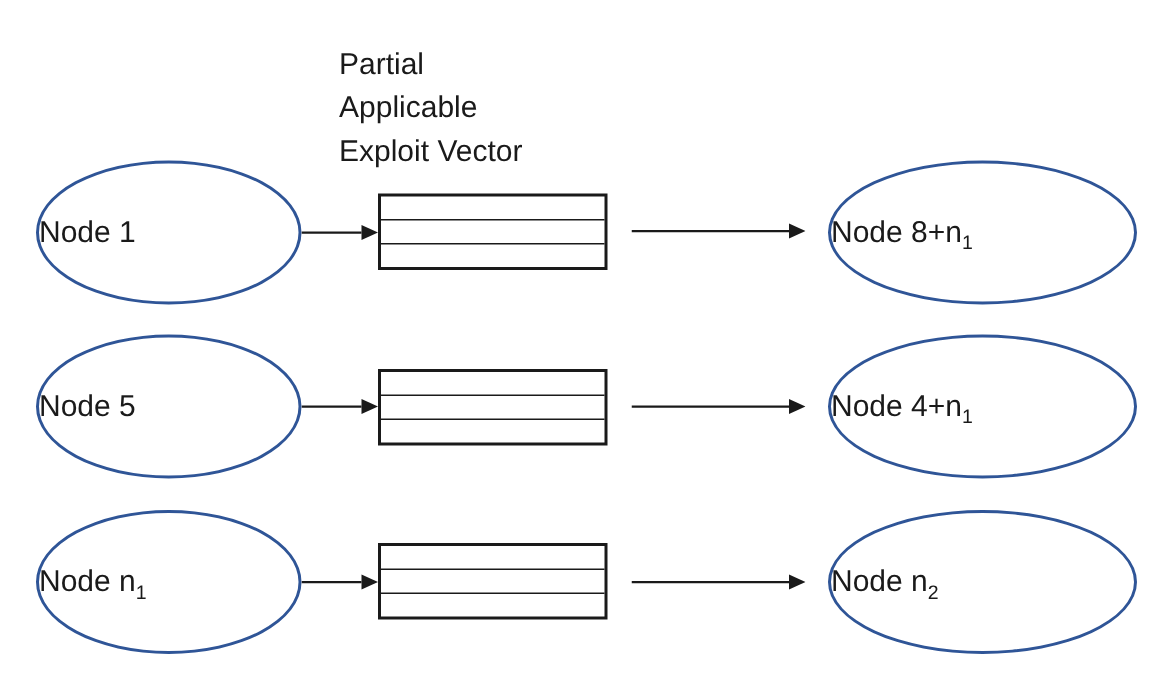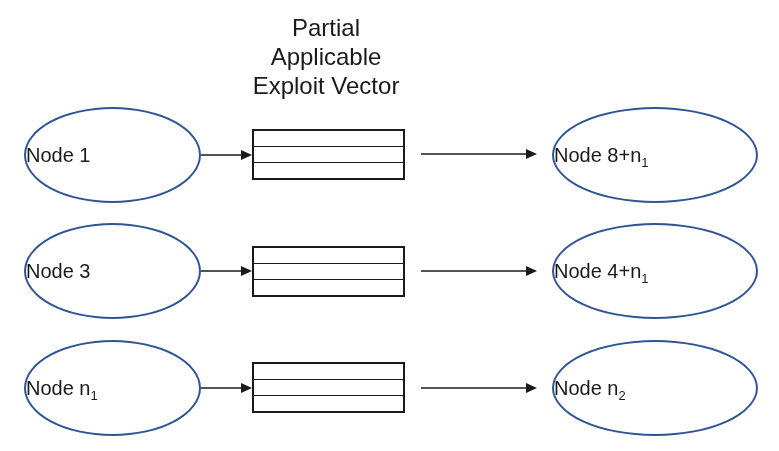--- a/index.html
+++ b/index.html
@@ -12,23 +12,22 @@
   .canvas{
     position:relative;
     width:779px;height:451px;
     background:var(--background);
     font-family:"Liberation Sans", sans-serif;
     color:var(--text);
     overflow:hidden;
   }
   .title{
     position:absolute;
-    left:226px;top:13px;width:200px;
-    text-align:center;
-    font-size:24px;line-height:29px;
+    left:226px;top:29px;width:200px;
+    font-size:20px;line-height:29px;
     white-space:pre-line;
     color:var(--text);
   }
   .ellipse{
     position:absolute;
     border:2px solid var(--ellipse-stroke);
     border-radius:50%;
     background:var(--background);
     display:flex;align-items:center;justify-content:flex-start;
     box-sizing:border-box;
@@ -74,21 +73,21 @@
   </div>
   <svg class="arrow" style="left:421px;top:148px;" width="116" height="12">
     <line x1="0" y1="6" x2="105" y2="6"></line>
     <polygon points="105,1 116,6 105,11"></polygon>
   </svg>
   <div class="ellipse right" style="top:107px;">
     <span class="lbl"><span>Node 8+n</span><sub>1</sub></span>
   </div>
 
   <div class="ellipse left" style="top:223px;">
-    <span class="lbl"><span>Node 3</span><sub></sub></span>
+    <span class="lbl"><span>Node 5</span><sub></sub></span>
   </div>
   <svg class="arrow" style="left:201px;top:265px;" width="51" height="12">
     <line x1="0" y1="6" x2="40" y2="6"></line>
     <polygon points="40,1 51,6 40,11"></polygon>
   </svg>
   <div class="stack" style="top:246px;">
     <div class="seg"></div>
     <div class="seg mid"></div>
     <div class="seg"></div>
   </div>

